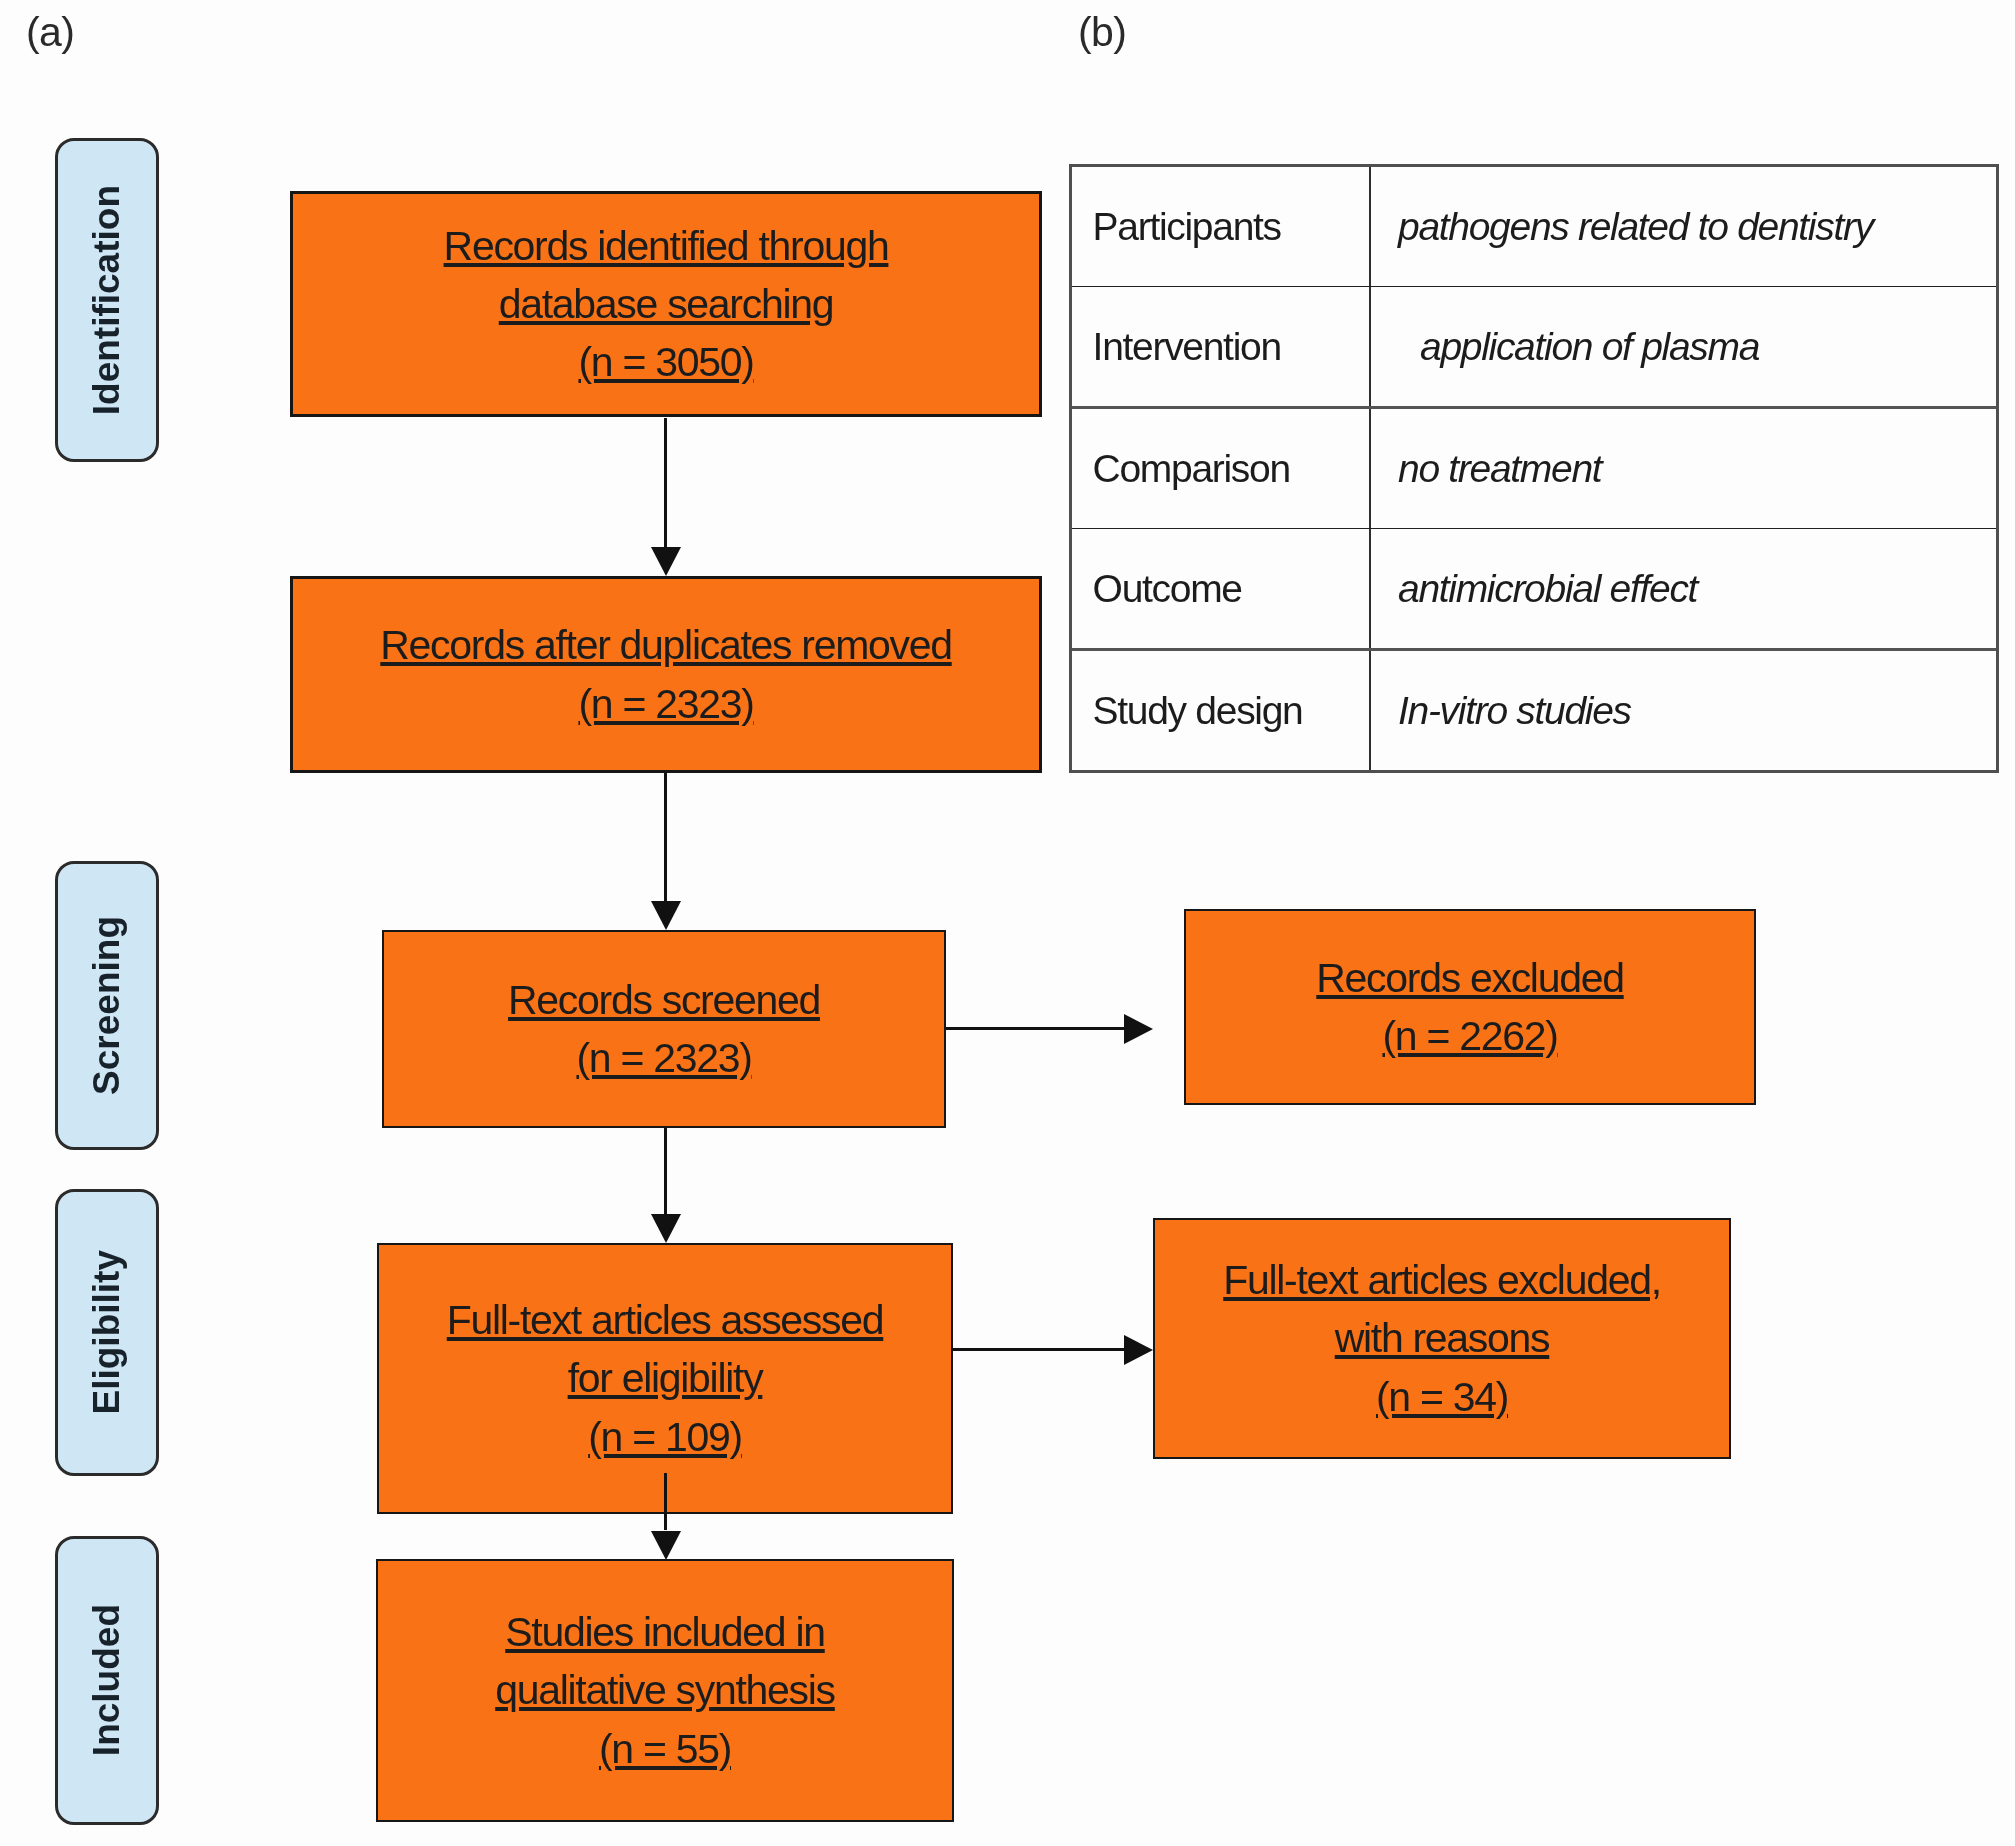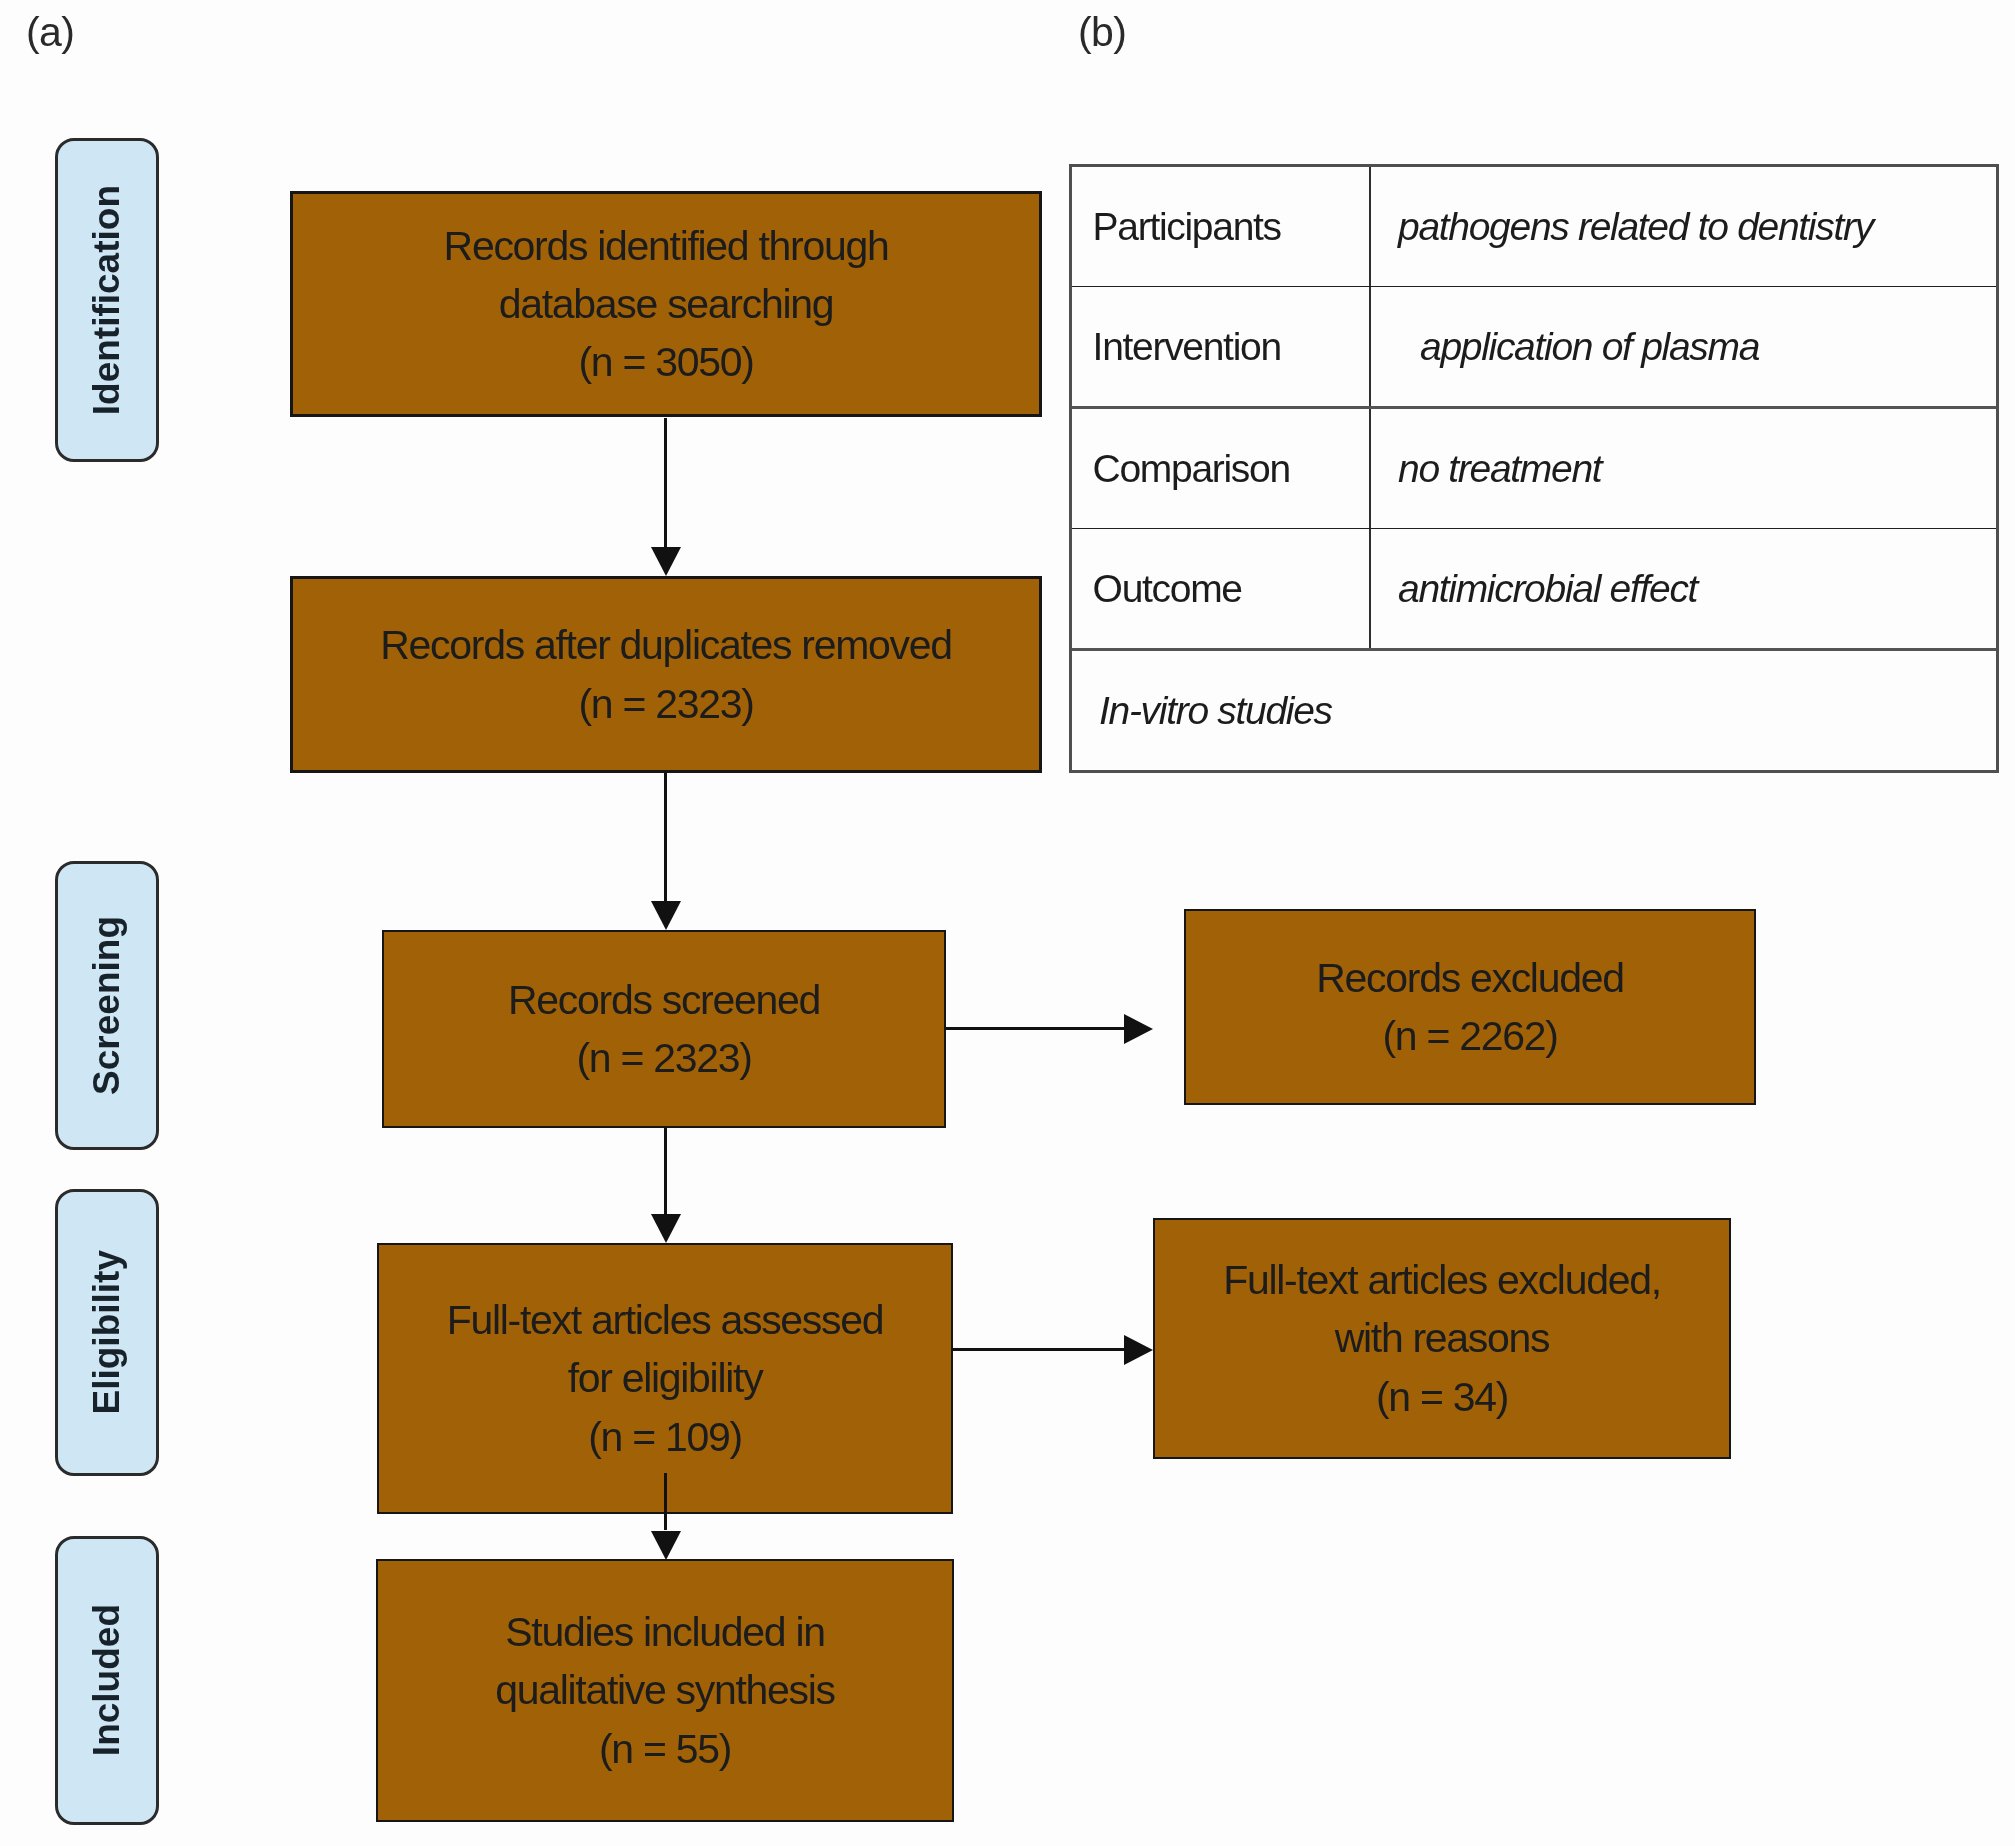--- a/index.html
+++ b/index.html
@@ -48,32 +48,33 @@
     white-space: nowrap;
   }
   #stage-identification { top: 138px;  height: 324px; }
   #stage-screening      { top: 861px; height: 289px; }
   #stage-eligibility    { top: 1189px; height: 287px; }
   #stage-included       { top: 1536px; height: 289px; }
 
   
   .flow-box {
     position: absolute;
-    background: #a16207;
+    background: #f97316;
     border: 2.6px solid #161616;
     box-sizing: border-box;
     display: flex;
     align-items: center;
     justify-content: center;
     text-align: center;
     font-size: 41px;
     line-height: 1.42;
     letter-spacing: -1.3px;
     white-space: pre-line;
     color: #1c1c1c;
+    text-decoration: underline;
   }
   #box-identified    { left: 290px;  top: 191px;  width: 752px; height: 226px; border-width: 3.2px; }
   #box-deduplicated  { left: 290px;  top: 576px;  width: 752px; height: 197px; border-width: 3.2px; }
   #box-screened      { left: 382px;  top: 930px; width: 564px;  height: 198px; }
   #box-rec-excluded  { left: 1184px; top: 909px; width: 572px;  height: 196px; }
   #box-ft-assessed   { left: 377px;  top: 1243px; width: 576px;  height: 271px; }
   #box-ft-excluded   { left: 1153px; top: 1218px; width: 578px;  height: 241px; }
   #box-included      { left: 376px;  top: 1559px; width: 578px;  height: 263px; }
 
   
@@ -219,18 +220,19 @@
     </div>
     <div class="pico-row">
       <div class="pico-cell pico-label-cell">Comparison</div>
       <div class="pico-cell pico-value-cell">no treatment</div>
     </div>
     <div class="pico-row">
       <div class="pico-cell pico-label-cell">Outcome</div>
       <div class="pico-cell pico-value-cell">antimicrobial effect</div>
     </div>
     <div class="pico-row">
+      <div class="pico-cell pico-label-cell">Study design</div>
       <div class="pico-cell pico-value-cell">In-vitro studies</div>
     </div>
   </div>
 
 </div>
 
 
 </body></html>

